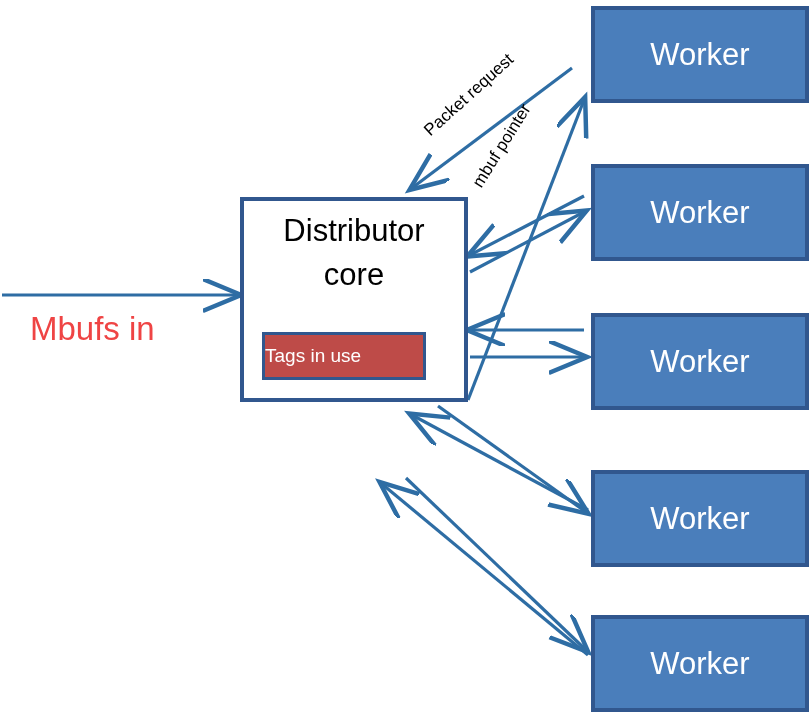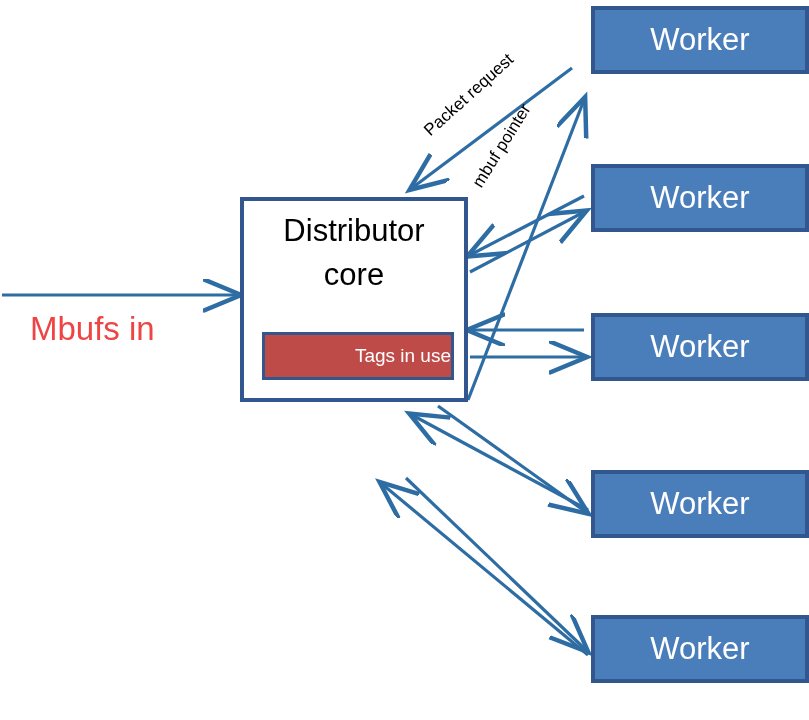--- a/index.html
+++ b/index.html
@@ -46,40 +46,40 @@
     text-align: center;
     font-size: 31px;
     line-height: 44px;
     color: #000000;
     white-space: pre-line;
   }
   .tags-box {
     position: absolute;
     left: 18px;
     top: 131px;
-    width: 192px;
+    width: 164px;
     height: 48px;
     background: #BE4B48;
     border: 3px solid #31578E;
     box-sizing: border-box;
     display: flex;
     align-items: center;
-    justify-content: flex-end;
+    justify-content: flex-start;
   }
   .tags-label {
     font-size: 19px;
     color: #ffffff;
   }
 
   
   .worker {
     position: absolute;
     left: 591px;
     width: 218px;
-    height: 68px;
+    height: 97px;
     background: #4A7EBB;
     border: 4px solid #31578E;
     box-sizing: border-box;
     display: flex;
     align-items: center;
     justify-content: center;
     z-index: 3;
   }
   .worker-label {
     font-size: 31px;

